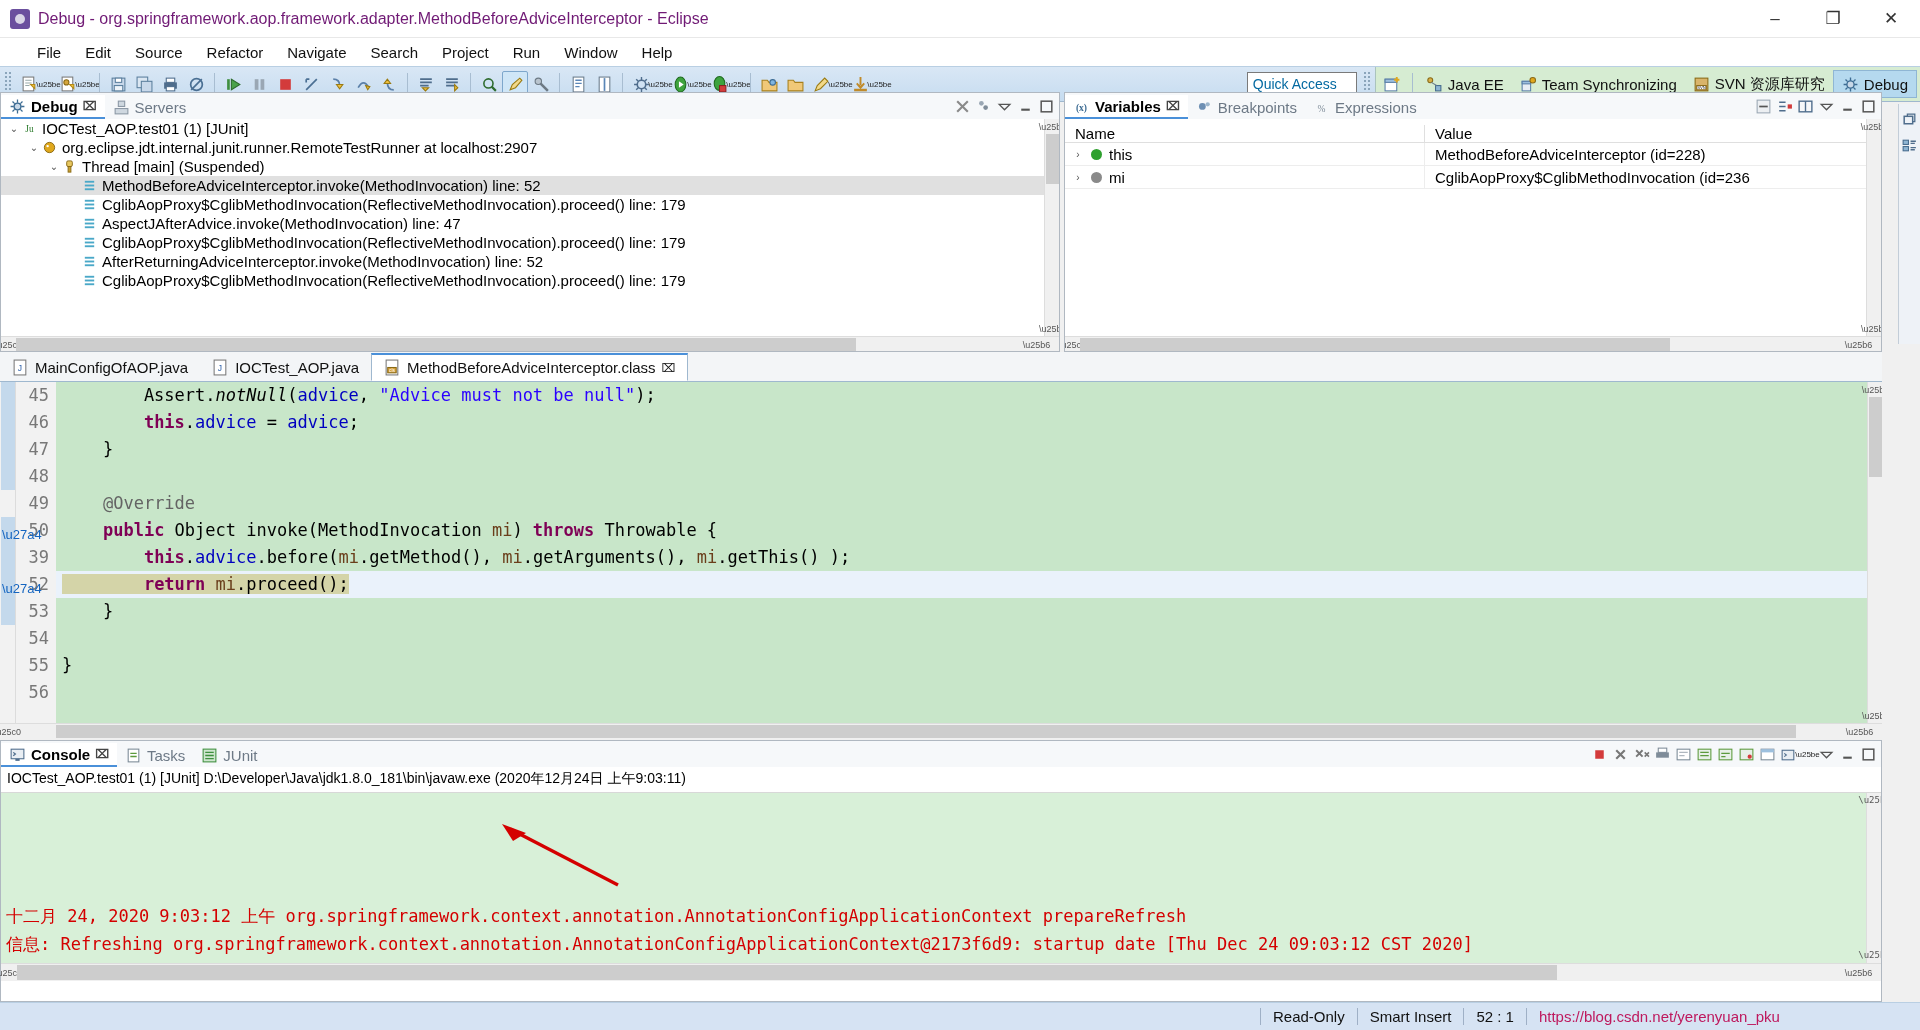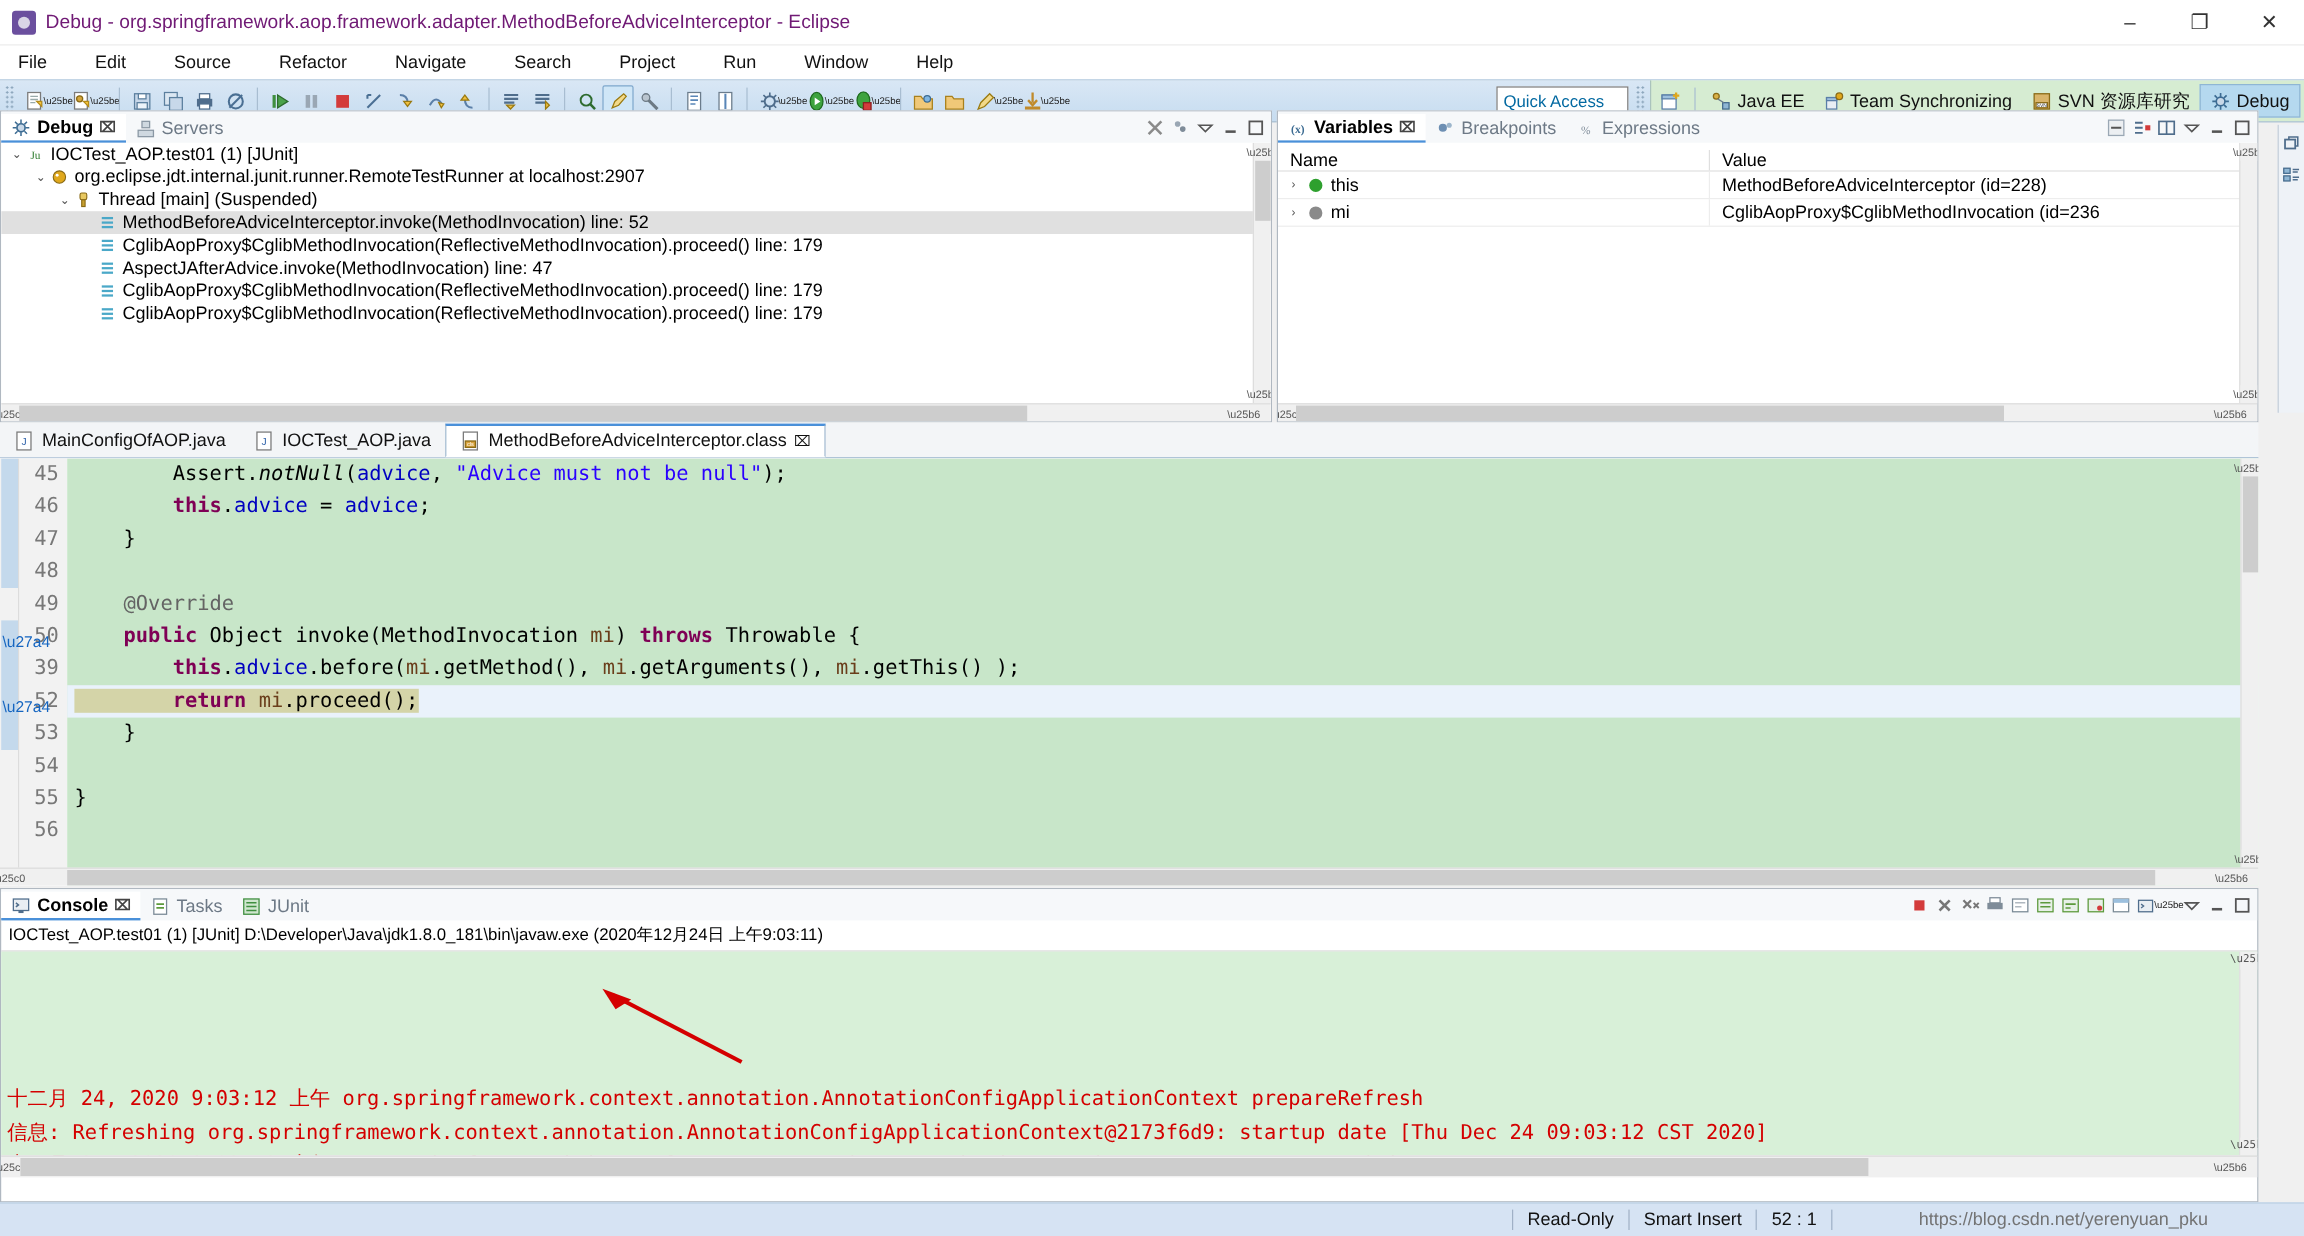--- a/index.html
+++ b/index.html
@@ -19,21 +19,21 @@
   #app-icon {
     width:20px;height:20px;margin:0 8px 0 10px;border-radius:3px;
     background:#6b4f9e; position:relative; flex:none;
   }
   #app-icon::after{content:"";position:absolute;left:5px;top:5px;width:10px;height:10px;border-radius:50%;background:#d9d5e6;}
   #title-text{font-size:16px;color:#701a75;white-space:nowrap;}
   #win-buttons{margin-left:auto;display:flex;height:100%;}
   .win-btn{width:58px;height:100%;display:flex;align-items:center;justify-content:center;font-size:17px;color:#333;}
 
   
-  #menubar{height:28px;background:#ffffff;display:flex;align-items:center;padding-left:4px;gap:18px;}
+  #menubar{height:28px;background:#ffffff;display:flex;align-items:center;padding-left:26px;gap:2px;}
   .menu-item{padding:3px 11px;font-size:15px;color:#111;cursor:default;}
 
   
   #toolbar{height:36px;background:linear-gradient(#d9e7f5,#c6dcf0);display:flex;align-items:center;
            border-top:1px solid #b9cfe3;border-bottom:1px solid #9fb8cf;padding-left:4px;}
   .tb-group{display:flex;align-items:center;height:100%;}
   .tb-sep{width:1px;height:22px;background:#a8bdd1;margin:0 5px;}
   .tb-btn{width:26px;height:26px;display:flex;align-items:center;justify-content:center;position:relative;}
   .tb-arrow{width:13px;height:26px;display:flex;align-items:center;justify-content:center;font-size:8px;color:#222;}
   .ic{width:17px;height:17px;display:block;}
@@ -109,21 +109,21 @@
   #console-view{position:absolute;left:0;top:740px;width:1882px;height:262px;}
   #console-hdr{height:26px;display:flex;align-items:flex-end;background:#f6f8fa;position:relative;}
   #console-cmd{font-size:14px;padding:3px 6px 4px 6px;border-bottom:1px solid #d8d8d8;white-space:nowrap;}
   #console-out{position:relative;background:#d8f0d8;height:170px;overflow:hidden;
       font-family:"DejaVu Sans Mono","Liberation Mono",monospace;font-size:17px;line-height:27.5px;color:#d40000;white-space:pre;padding-left:5px;}
 
   
   #statusbar{position:absolute;left:0;bottom:0;width:1920px;height:28px;background:#d6e3f3;
      display:flex;align-items:center;font-size:15px;color:#111;border-top:1px solid #b9cfe3;}
   .st-sep{width:1px;height:17px;background:#9fb0c6;margin:0 12px;}
-  #watermark{margin-left:60px;color:#737373;font-size:15px;}
+  #watermark{color:#be185d;font-size:15px;}
 
   
   #right-rail{position:absolute;right:0;top:104px;width:22px;height:240px;background:#eef2f7;border-left:1px solid #c3cdd8;}
   .rail-btn{width:20px;height:22px;margin:4px auto;display:flex;align-items:center;justify-content:center;}
 </style>
 </head>
 <body>
 
 <div id="titlebar">
   <div id="app-icon"></div>
@@ -515,20 +515,31 @@
         <div class="tree-row" style="padding-left: 66px;">
           <span class="twisty"></span>
           <span class="t-ic">
             <svg viewBox="0 0 16 16" width="15" height="15">
               <rect x="3" y="3" width="10" height="2" fill="#4aa8c8"></rect>
               <rect x="3" y="7" width="10" height="2" fill="#4aa8c8"></rect>
               <rect x="3" y="11" width="10" height="2" fill="#4aa8c8"></rect>
             </svg>
           </span>
           <span>CglibAopProxy$CglibMethodInvocation(ReflectiveMethodInvocation).proceed() line: 179</span>
+        </div>
+        <div class="tree-row" style="padding-left: 66px;">
+          <span class="twisty"></span>
+          <span class="t-ic">
+            <svg viewBox="0 0 16 16" width="15" height="15">
+              <rect x="3" y="3" width="10" height="2" fill="#4aa8c8"></rect>
+              <rect x="3" y="7" width="10" height="2" fill="#4aa8c8"></rect>
+              <rect x="3" y="11" width="10" height="2" fill="#4aa8c8"></rect>
+            </svg>
+          </span>
+          <span>AfterReturningAdviceInterceptor.invoke(MethodInvocation) line: 52</span>
         </div>
         <div class="tree-row" style="padding-left: 66px;">
           <span class="twisty"></span>
           <span class="t-ic">
             <svg viewBox="0 0 16 16" width="15" height="15">
               <rect x="3" y="3" width="10" height="2" fill="#4aa8c8"></rect>
               <rect x="3" y="7" width="10" height="2" fill="#4aa8c8"></rect>
               <rect x="3" y="11" width="10" height="2" fill="#4aa8c8"></rect>
             </svg>
           </span>

